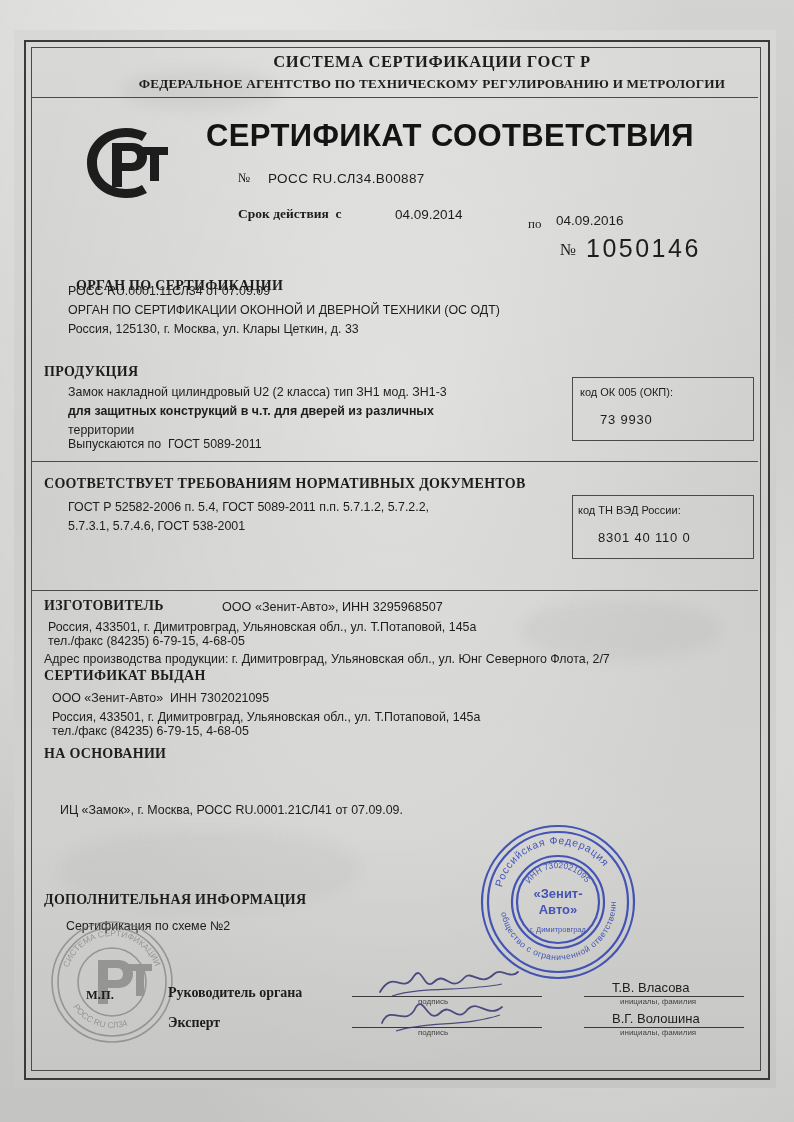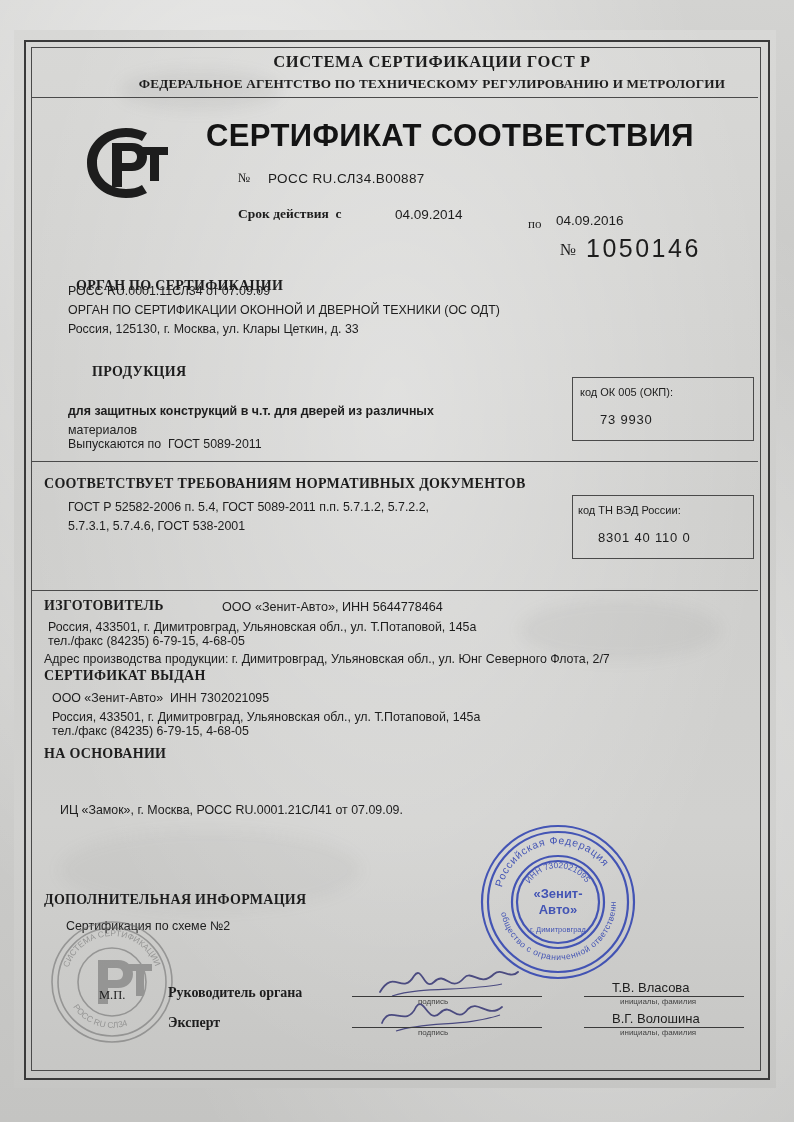--- a/index.html
+++ b/index.html
@@ -58,21 +58,21 @@
 
   .sec{font-size:14px;font-weight:bold;letter-spacing:.3px;}
   .body{font-size:12.4px;}
 
   .s-organ{left:44px;top:278px;margin-left:32px;}
   .l1{left:68px;top:284px;}
   .l2{left:68px;top:303px;}
   .l3{left:68px;top:322px;}
   .l4{left:68px;top:341px;}
 
-  .s-prod{left:44px;top:364px;margin-left:48px;}
+  .s-prod{left:44px;top:364px;}
   .p1{left:68px;top:385px;}
   .p2{left:68px;top:404px;font-weight:bold;}
   .p3{left:68px;top:423px;}
   .p4{left:68px;top:437px;}
 
   .box-okp{position:absolute;left:572px;top:377px;width:180px;height:62px;border:1px solid #4a4a4a;}
   .okp-label{left:580px;top:386px;font-size:11px;}
   .okp-val{left:600px;top:412px;font-size:13px;letter-spacing:.8px;}
 
   .rule-a{position:absolute;left:32px;top:461px;width:726px;height:1px;background:#4a4a4a;}
@@ -110,21 +110,21 @@
   .line-r{position:absolute;left:352px;top:996px;width:190px;height:1px;background:#3a3a3a;}
   .line-e{position:absolute;left:352px;top:1027px;width:190px;height:1px;background:#3a3a3a;}
   .line-r2{position:absolute;left:584px;top:996px;width:160px;height:1px;background:#3a3a3a;}
   .line-e2{position:absolute;left:584px;top:1027px;width:160px;height:1px;background:#3a3a3a;}
   .cap-podpis1{left:418px;top:997px;font-size:8px;color:#444;}
   .cap-podpis2{left:418px;top:1028px;font-size:8px;color:#444;}
   .cap-fio1{left:620px;top:997px;font-size:8px;color:#444;}
   .cap-fio2{left:620px;top:1028px;font-size:8px;color:#444;}
   .name1{left:612px;top:980px;font-size:13px;}
   .name2{left:612px;top:1011px;font-size:13px;}
-  .mp{left:86px;top:988px;font-size:12.5px;font-weight:normal;margin-left:13px;}
+  .mp{left:86px;top:988px;font-size:12.5px;font-weight:bold;}
 
   .footer{left:0;top:1049px;width:794px;text-align:center;font-size:14px;font-weight:bold;letter-spacing:.2px;}
 
   
   .logo{position:absolute;left:82px;top:125px;width:88px;height:76px;}
   .logo svg{display:block;}
 
   
   .stamp-blue{position:absolute;left:478px;top:822px;width:160px;height:160px;opacity:.85;}
   .stamp-grey{position:absolute;left:36px;top:918px;width:152px;height:128px;opacity:.55;}
@@ -172,42 +172,43 @@
 
   <div class="txt serif bignum-label">№</div>
   <div class="txt sans bignum">1050146</div>
 
   <div class="txt serif sec s-organ">ОРГАН ПО СЕРТИФИКАЦИИ</div>
   <div class="txt sans body l1">РОСС RU.0001.11СЛ34 от 07.09.09</div>
   <div class="txt sans body l2">ОРГАН ПО СЕРТИФИКАЦИИ ОКОННОЙ И ДВЕРНОЙ ТЕХНИКИ (ОС ОДТ)</div>
   <div class="txt sans body l3">Россия, 125130, г. Москва, ул. Клары Цеткин, д. 33</div>
 
   <div class="txt serif sec s-prod">ПРОДУКЦИЯ</div>
+  <div class="txt sans body p1">Замок накладной цилиндровый U2 (2 класса) тип ЗН1 мод. ЗН1-3</div>
   <div class="txt sans body p2">для защитных конструкций в ч.т. для дверей из различных</div>
-  <div class="txt sans body p3">материалов</div>
+  <div class="txt sans body p3">территории</div>
   <div class="txt sans body p4">Выпускаются по  ГОСТ 5089-2011</div>
 
   <div class="box-okp"></div>
   <div class="txt sans okp-label">код ОК 005 (ОКП):</div>
   <div class="txt sans okp-val">73 9930</div>
 
   <div class="rule-a"></div>
 
   <div class="txt serif sec s-sootv">СООТВЕТСТВУЕТ ТРЕБОВАНИЯМ НОРМАТИВНЫХ ДОКУМЕНТОВ</div>
   <div class="txt sans body n1">ГОСТ Р 52582-2006 п. 5.4, ГОСТ 5089-2011 п.п. 5.7.1.2, 5.7.2.2,</div>
   <div class="txt sans body n2">5.7.3.1, 5.7.4.6, ГОСТ 538-2001</div>
 
   <div class="box-tnved"></div>
   <div class="txt tnved-label">код ТН ВЭД России:</div>
   <div class="txt sans tnved-val">8301 40 110 0</div>
 
   <div class="rule-b"></div>
 
   <div class="txt serif sec s-izg">ИЗГОТОВИТЕЛЬ</div>
-  <div class="txt sans izg-name">ООО «Зенит-Авто», ИНН 5644778464</div>
+  <div class="txt sans izg-name">ООО «Зенит-Авто», ИНН 3295968507</div>
   <div class="txt sans body i1">Россия, 433501, г. Димитровград, Ульяновская обл., ул. Т.Потаповой, 145а</div>
   <div class="txt sans body i2">тел./факс (84235) 6-79-15, 4-68-05</div>
   <div class="txt sans body i3">Адрес производства продукции: г. Димитровград, Ульяновская обл., ул. Юнг Северного Флота, 2/7</div>
 
   <div class="txt serif sec s-vyd">СЕРТИФИКАТ ВЫДАН</div>
   <div class="txt sans body v1">ООО «Зенит-Авто»  ИНН 7302021095</div>
   <div class="txt sans body v2">Россия, 433501, г. Димитровград, Ульяновская обл., ул. Т.Потаповой, 145а</div>
   <div class="txt sans body v3">тел./факс (84235) 6-79-15, 4-68-05</div>
 
   <div class="txt serif sec s-osn">НА ОСНОВАНИИ</div>

